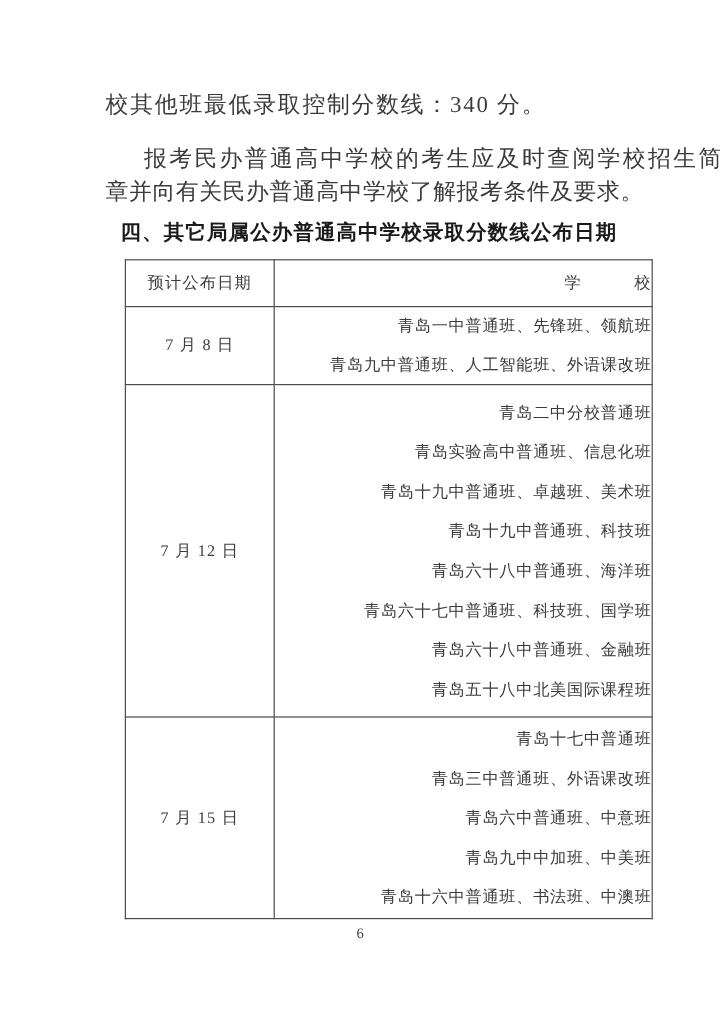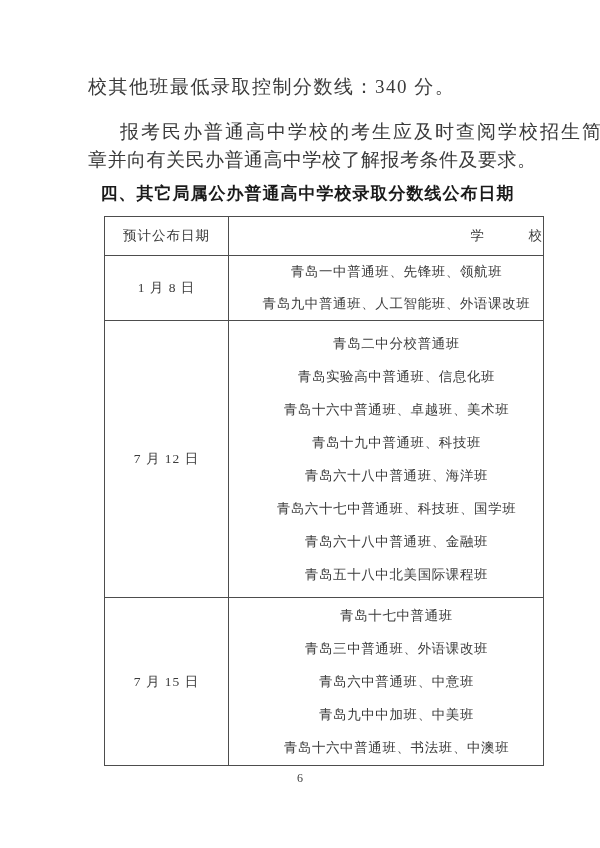--- a/index.html
+++ b/index.html
@@ -59,21 +59,21 @@
     border:1px solid var(--border);
     font-weight:normal;
     vertical-align:middle;
   }
   tr.header-row{height:39px;}
   tr.data-row-1{height:65px;}
   tr.data-row-2{height:277px;}
   tr.data-row-3{height:168px;}
   th.th-date,td.date-cell{text-align:center;letter-spacing:1px;}
   th.th-school{text-align:right;letter-spacing:1px;}
-  td.school-cell{padding-left:21px;text-align:center;}
+  td.school-cell{padding-left:21px;text-align:right;}
   .school-line{line-height:33px;white-space:nowrap;}
   tr.data-row-1 .school-line{line-height:32px;}
 
   .page-number{
     position:absolute;
     left:0;top:771px;width:600px;
     text-align:center;
     font-size:12px;
   }
 </style>
@@ -96,32 +96,32 @@
       <col class="col-school">
     </colgroup>
     <thead>
       <tr class="header-row">
         <th class="th-date">预计公布日期</th>
         <th class="th-school">学　　　校</th>
       </tr>
     </thead>
     <tbody>
       <tr class="data-row-1">
-        <td class="date-cell">1 月 8 日</td>
+        <td class="date-cell">7 月 8 日</td>
         <td class="school-cell">
           <div class="school-line">青岛一中普通班、先锋班、领航班</div>
           <div class="school-line">青岛九中普通班、人工智能班、外语课改班</div>
         </td>
       </tr>
       <tr class="data-row-2">
         <td class="date-cell">7 月 12 日</td>
         <td class="school-cell">
           <div class="school-line">青岛二中分校普通班</div>
           <div class="school-line">青岛实验高中普通班、信息化班</div>
-          <div class="school-line">青岛十六中普通班、卓越班、美术班</div>
+          <div class="school-line">青岛十九中普通班、卓越班、美术班</div>
           <div class="school-line">青岛十九中普通班、科技班</div>
           <div class="school-line">青岛六十八中普通班、海洋班</div>
           <div class="school-line">青岛六十七中普通班、科技班、国学班</div>
           <div class="school-line">青岛六十八中普通班、金融班</div>
           <div class="school-line">青岛五十八中北美国际课程班</div>
         </td>
       </tr>
       <tr class="data-row-3">
         <td class="date-cell">7 月 15 日</td>
         <td class="school-cell">

